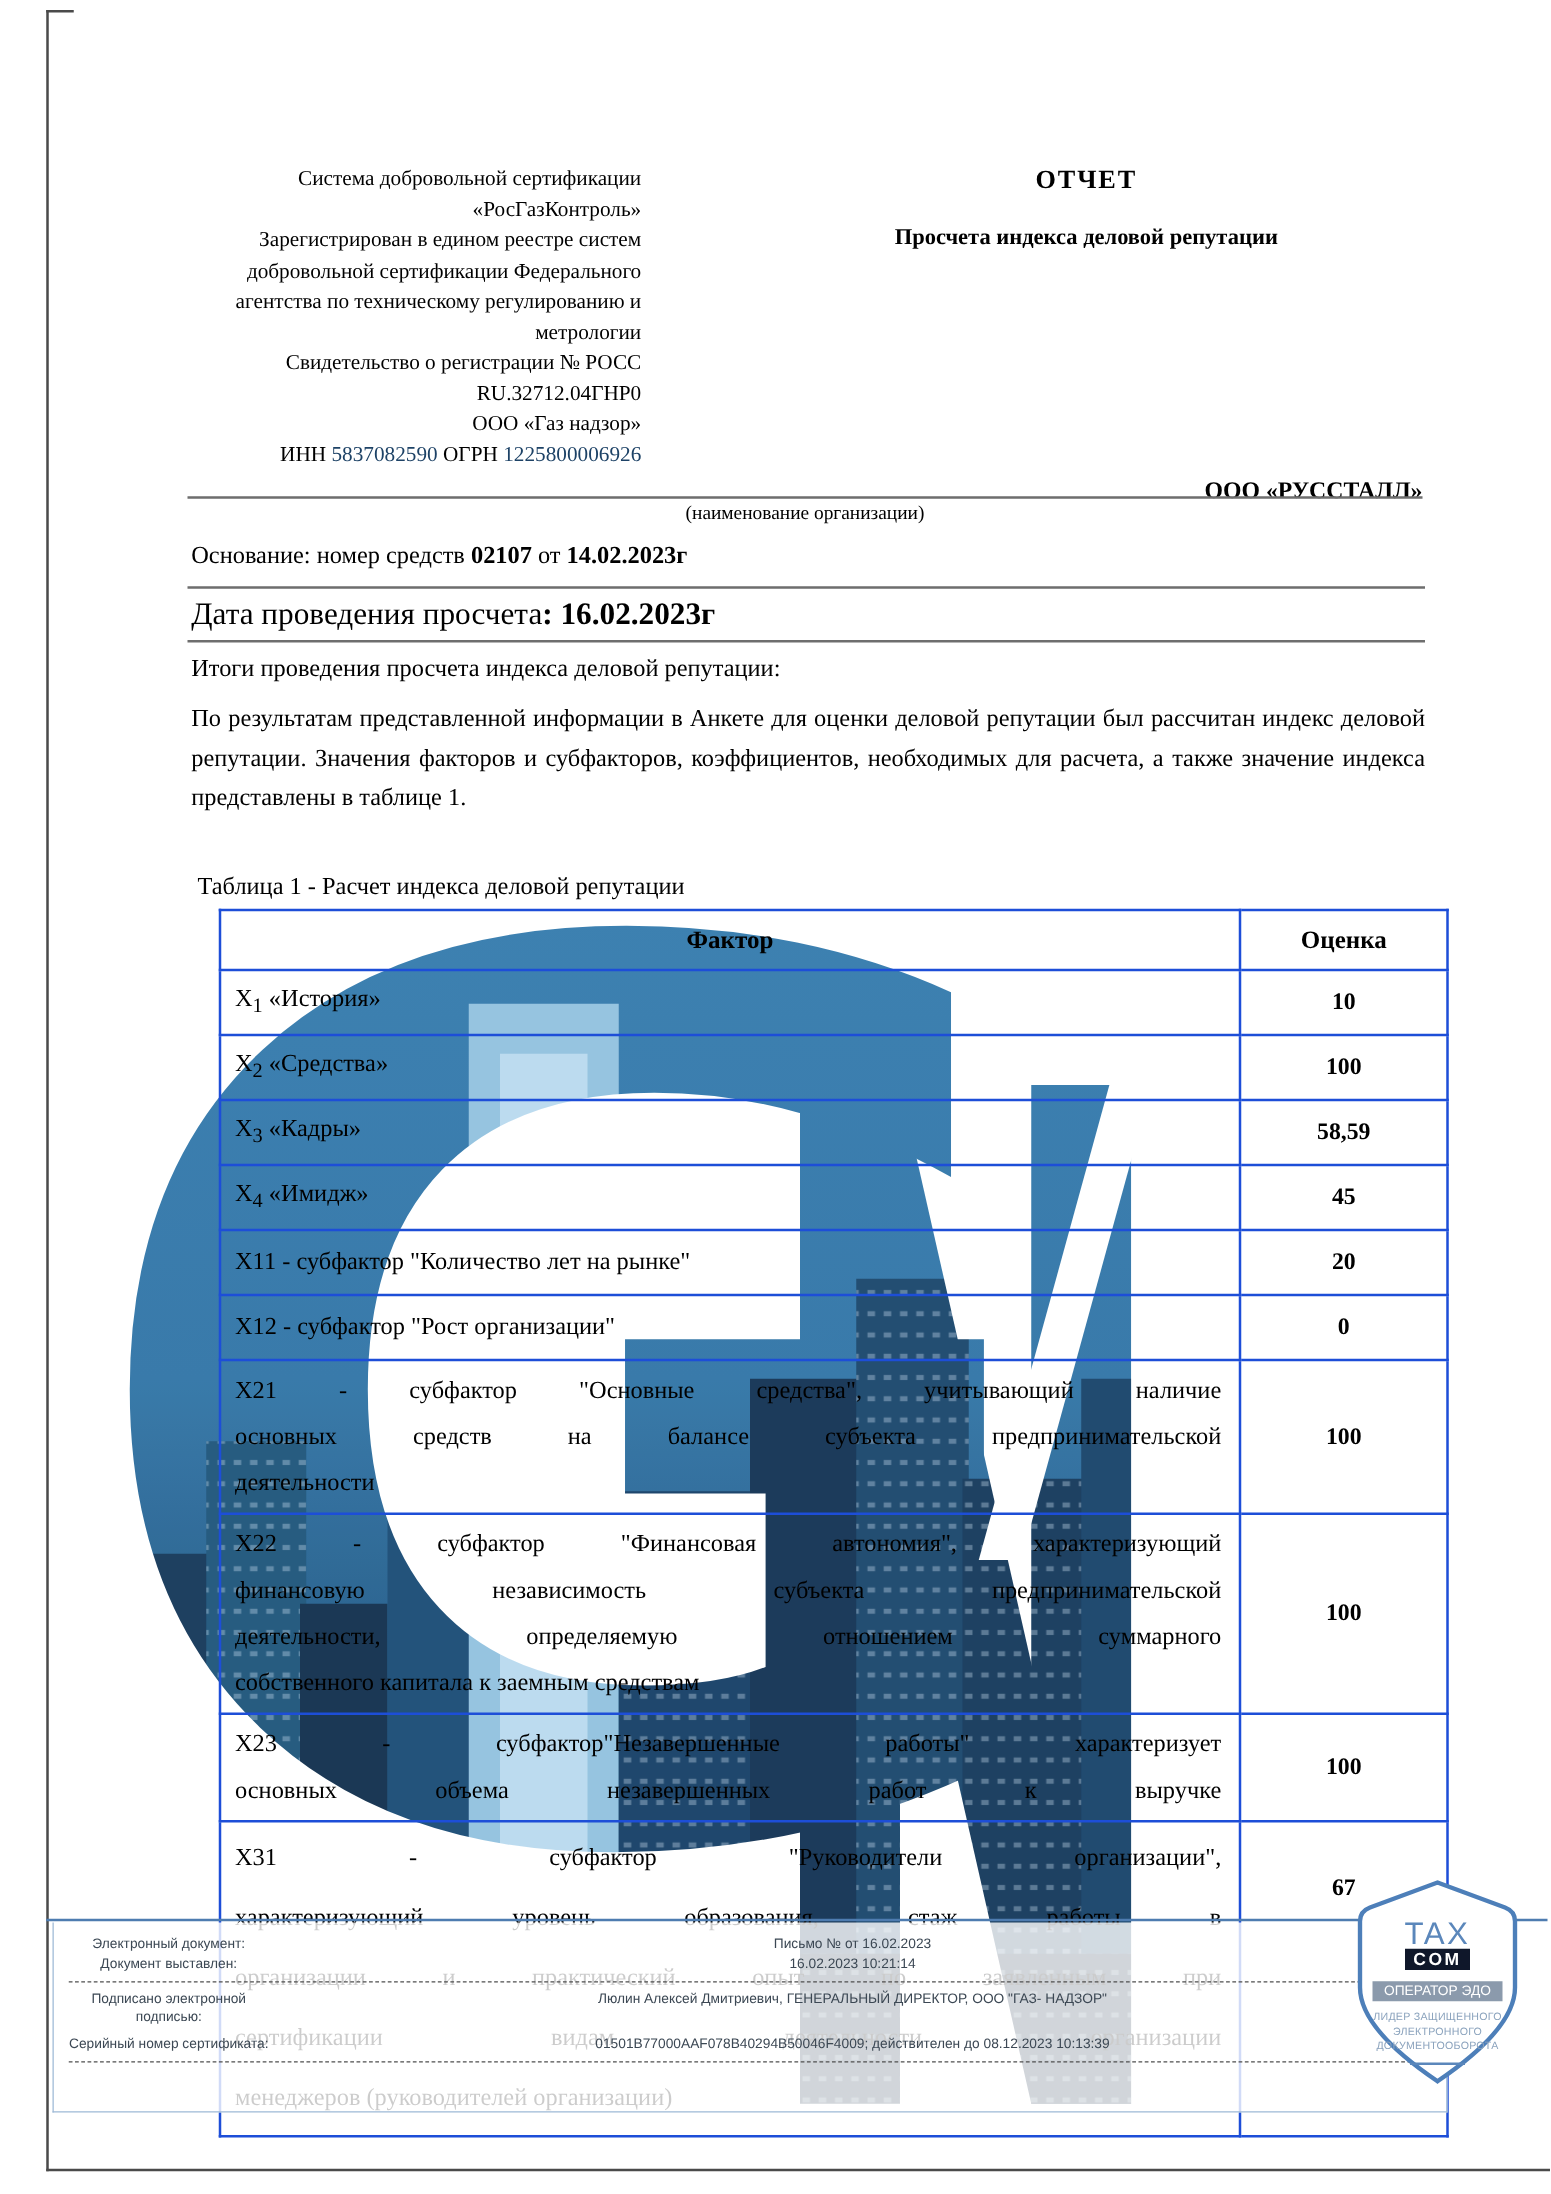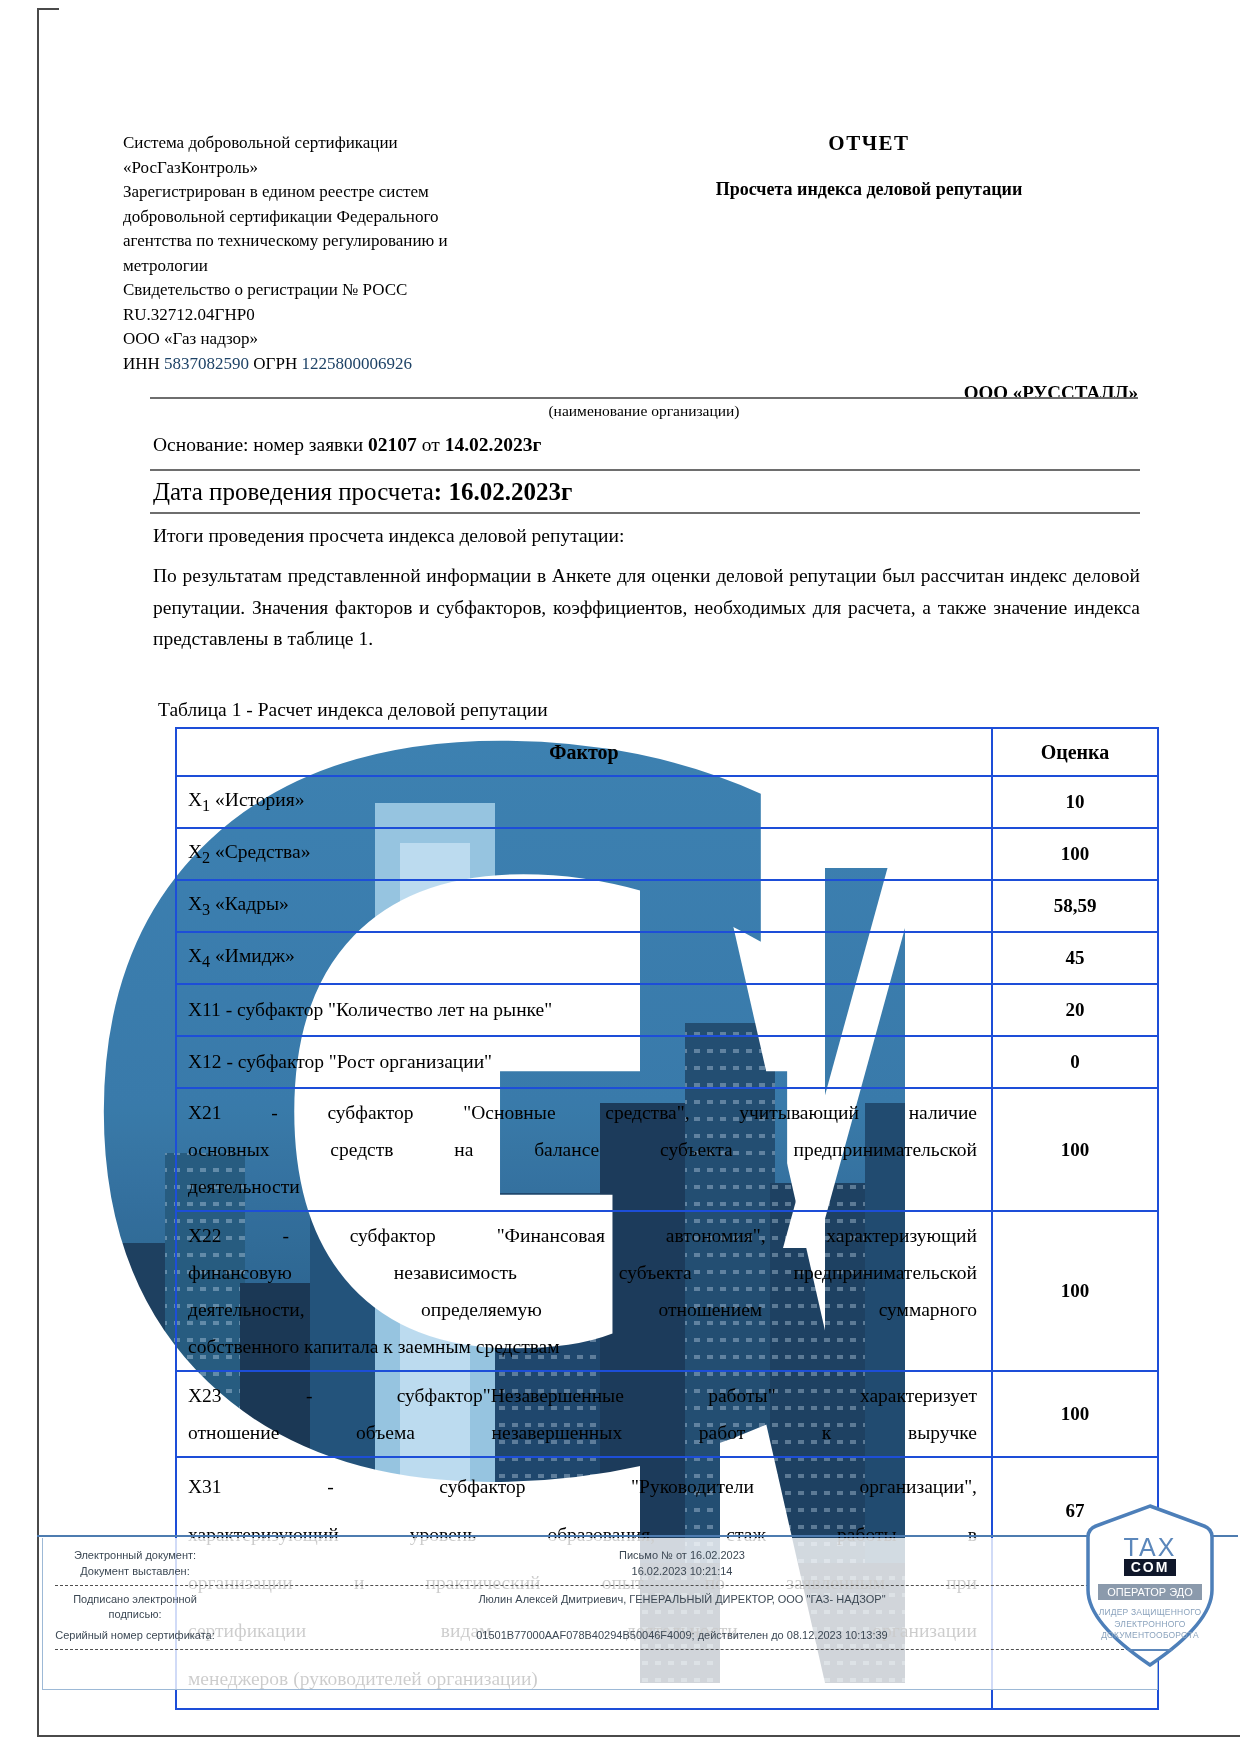--- a/index.html
+++ b/index.html
@@ -5,21 +5,21 @@
   html,body{margin:0;padding:0;background:#fff;}
   .page{position:relative;width:1241px;height:1755px;background:#fff;overflow:hidden;
         font-family:"Liberation Serif","DejaVu Serif",serif;color:#000;}
   
   .frame-left{position:absolute;left:37px;top:8px;width:2px;height:1729px;background:#4a4a4a;}
   .frame-bottom{position:absolute;left:37px;top:1735px;width:1203px;height:2px;background:#4a4a4a;}
   .frame-tick{position:absolute;left:37px;top:8px;width:22px;height:2px;background:#4a4a4a;}
   
   .wm{position:absolute;left:55px;top:723px;opacity:.93;z-index:1;}
   
-  .hdr-left{position:absolute;left:123px;top:131px;width:390px;text-align:left;
+  .hdr-left{position:absolute;left:123px;top:131px;width:390px;text-align:right;
             font-size:17px;line-height:24.5px;z-index:2;}
   .num-navy{color:#1d4266;}
   .hdr-right{position:absolute;left:628px;top:131px;width:482px;text-align:center;z-index:2;}
   .hdr-right .t1{font-weight:bold;font-size:21px;letter-spacing:1.5px;}
   .hdr-right .t2{font-weight:bold;font-size:18px;margin-top:23px;}
   
   .org{position:absolute;left:150px;top:382px;width:988px;text-align:right;
        font-weight:bold;font-size:19px;z-index:2;}
   .org-line{position:absolute;left:150px;top:397px;width:988px;border-top:2px solid #6e6e6e;z-index:2;}
   .org-cap{position:absolute;left:150px;top:402px;width:988px;text-align:center;font-size:15.5px;z-index:2;}
@@ -139,21 +139,21 @@
   <div class="hdr-right">
     <div class="t1">ОТЧЕТ</div>
     <div class="t2">Просчета индекса деловой репутации</div>
   </div>
 
   <div class="org">ООО «РУССТАЛЛ»</div>
   <div class="org-line"></div>
   <div class="org-cap">(наименование организации)</div>
 
   <div class="basis">
-    <span>Основание: номер заявки </span><b>02107</b><span> от </span><b>14.02.2023г</b>
+    <span>Основание: номер средств </span><b>02107</b><span> от </span><b>14.02.2023г</b>
   </div>
   <div class="basis-line"></div>
 
   <div class="cdate">
     <span>Дата проведения просчета</span><b>: 16.02.2023г</b>
   </div>
   <div class="cdate-line"></div>
 
   <div class="results">Итоги проведения просчета индекса деловой репутации:</div>
   <div class="intro">По результатам представленной информации в Анкете для оценки деловой репутации был рассчитан индекс деловой репутации. Значения факторов и субфакторов, коэффициентов, необходимых для расчета, а также значение индекса представлены в таблице 1.</div>
@@ -204,21 +204,21 @@
             <div class="jline">X22 - субфактор "Финансовая автономия", характеризующий</div>
             <div class="jline">финансовую независимость субъекта предпринимательской</div>
             <div class="jline">деятельности, определяемую отношением суммарного</div>
             <div>собственного капитала к заемным средствам</div>
           </td>
           <td class="cell-score">100</td>
         </tr>
         <tr>
           <td class="cell-factor mlines">
             <div class="jline">X23 - субфактор"Незавершенные работы" характеризует</div>
-            <div class="jline">отношение объема незавершенных работ к выручке</div>
+            <div class="jline">основных объема незавершенных работ к выручке</div>
           </td>
           <td class="cell-score">100</td>
         </tr>
         <tr class="r-last">
           <td class="cell-factor mlines">
             <div class="jline">X31 - субфактор "Руководители организации",</div>
             <div class="jline">характеризующий уровень образования, стаж работы в</div>
             <div class="jline">организации и практический опыт по заявленным при</div>
             <div class="jline">сертификации видам деятельности организации</div>
             <div>менеджеров (руководителей организации)</div>

